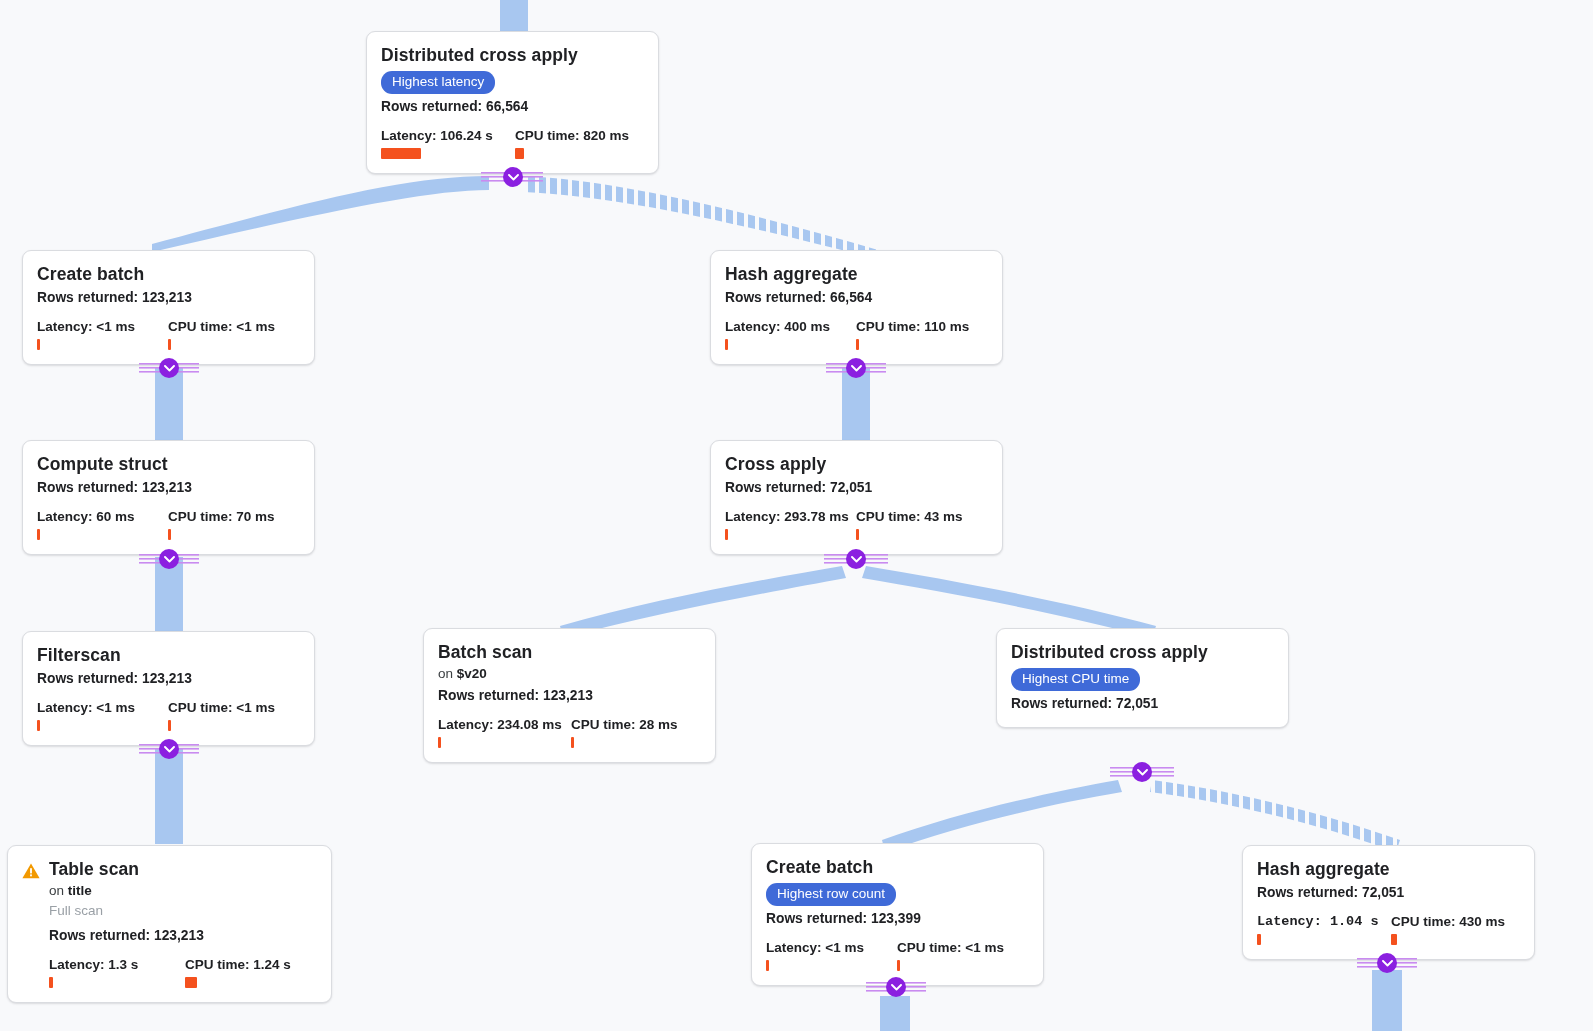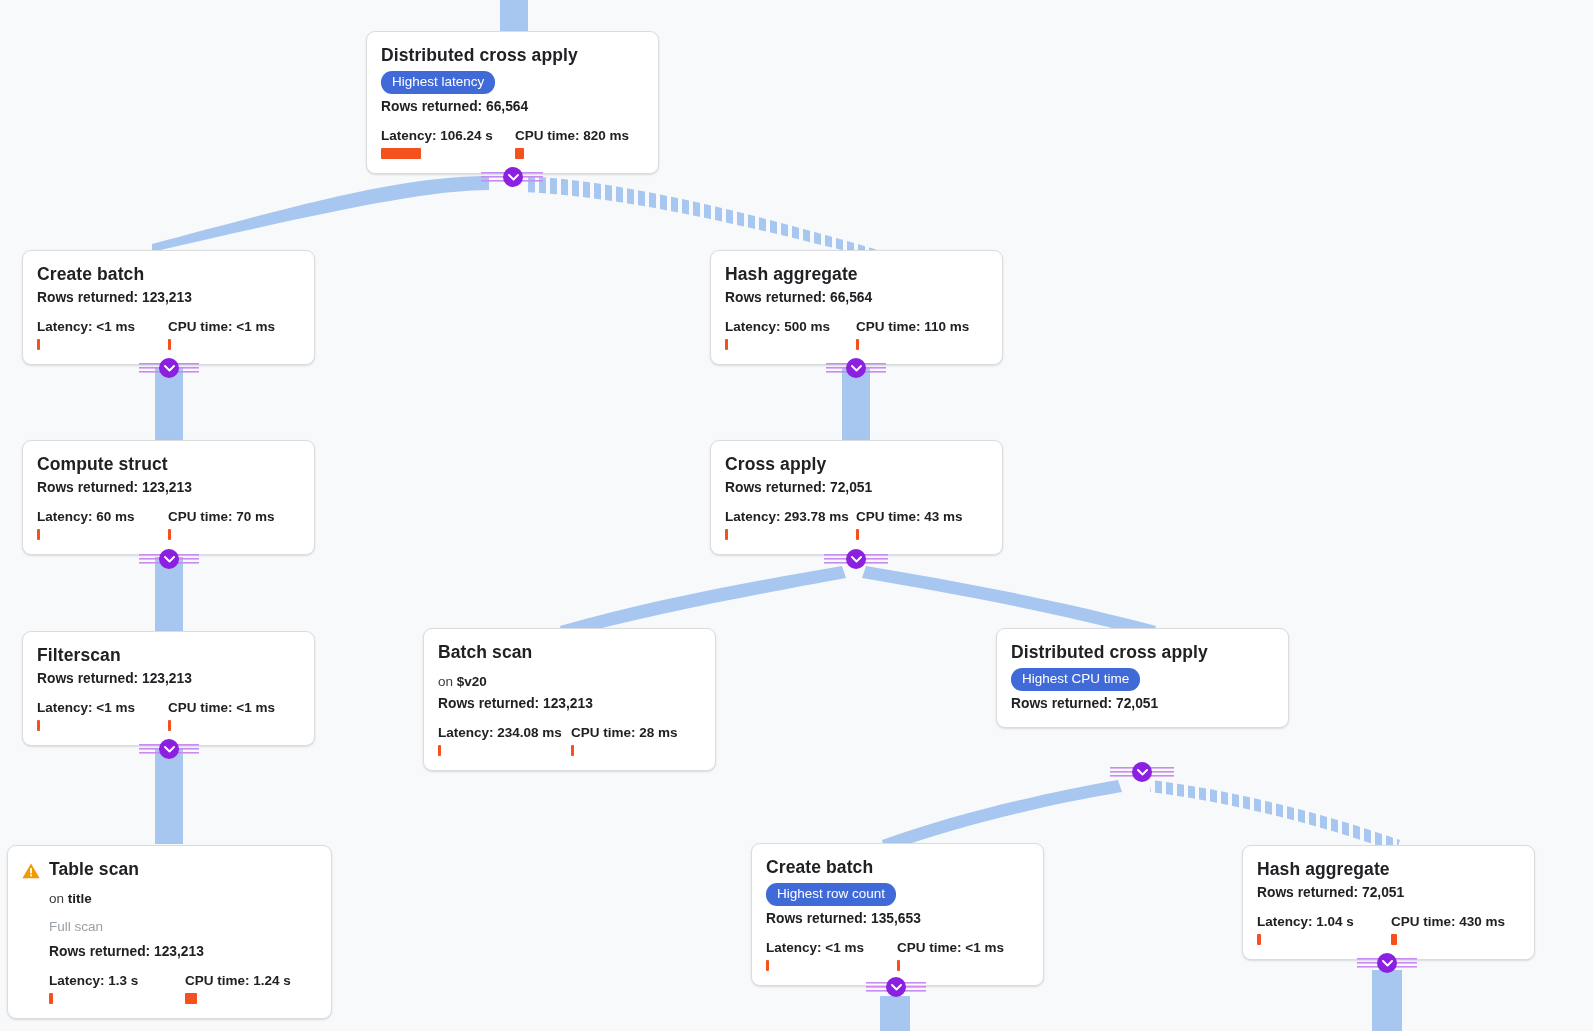--- a/index.html
+++ b/index.html
@@ -30,21 +30,21 @@
     line-height:21px;letter-spacing:.1px;
   }
   .badge{
     display:inline-block;margin-top:5px;
     background:#3f6ad8;color:#fff;
     font-size:13.5px;line-height:20px;
     padding:1px 11px 2px 11px;border-radius:11px;
     white-space:nowrap;
   }
   .sub{
-    font-size:13.5px;color:#3c4043;line-height:18px;margin-top:10px;
+    font-size:13.5px;color:#3c4043;line-height:18px;margin-top:2px;
   }
   .sub b{font-weight:700;color:#202124;}
   .sub.muted{color:#9aa0a6;}
   .rows{
     font-size:13.8px;font-weight:700;color:#202124;
     line-height:19px;margin-top:3px;white-space:nowrap;
   }
   .metrics{display:flex;margin-top:11px;}
   .metric{display:flex;flex-direction:column;}
   .metric-label{
@@ -165,21 +165,21 @@
       </div>
   </div>
 
   <div class="node" style="left:710px;top:250px;width:293px;">
     <div class="node-head">
         <div class="node-body">
       <div class="title">Hash aggregate</div>
       <div class="rows">Rows returned: 66,564</div>
       <div class="metrics">
         <div class="metric" style="width:131px;">
-          <div class="metric-label">Latency: 500 ms</div>
+          <div class="metric-label">Latency: 400 ms</div>
           <div class="bar" style="width:3px;"></div>
         </div>
         <div class="metric">
           <div class="metric-label">CPU time: 110 ms</div>
           <div class="bar" style="width:3px;"></div>
         </div>
       </div>
     </div>
       </div>
   </div>
@@ -297,42 +297,42 @@
         </div>
       </div>
     </div>
   </div>
 
   <div class="node" style="left:751px;top:843px;width:293px;">
     <div class="node-head">
         <div class="node-body">
       <div class="title">Create batch</div>
       <div class="badge">Highest row count</div>
-      <div class="rows">Rows returned: 135,653</div>
+      <div class="rows">Rows returned: 123,399</div>
       <div class="metrics">
         <div class="metric" style="width:131px;">
           <div class="metric-label">Latency: &lt;1 ms</div>
           <div class="bar" style="width:3px;"></div>
         </div>
         <div class="metric">
           <div class="metric-label">CPU time: &lt;1 ms</div>
           <div class="bar" style="width:3px;"></div>
         </div>
       </div>
     </div>
       </div>
   </div>
 
   <div class="node" style="left:1242px;top:845px;width:293px;">
     <div class="node-head">
         <div class="node-body">
       <div class="title">Hash aggregate</div>
       <div class="rows">Rows returned: 72,051</div>
       <div class="metrics">
-        <div class="metric" style="width:134px;">
+        <div class="metric" style="width:134px;font-family:Liberation Mono, monospace;">
           <div class="metric-label">Latency: 1.04 s</div>
           <div class="bar" style="width:4px;"></div>
         </div>
         <div class="metric">
           <div class="metric-label">CPU time: 430 ms</div>
           <div class="bar" style="width:6px;"></div>
         </div>
       </div>
     </div>
       </div>

